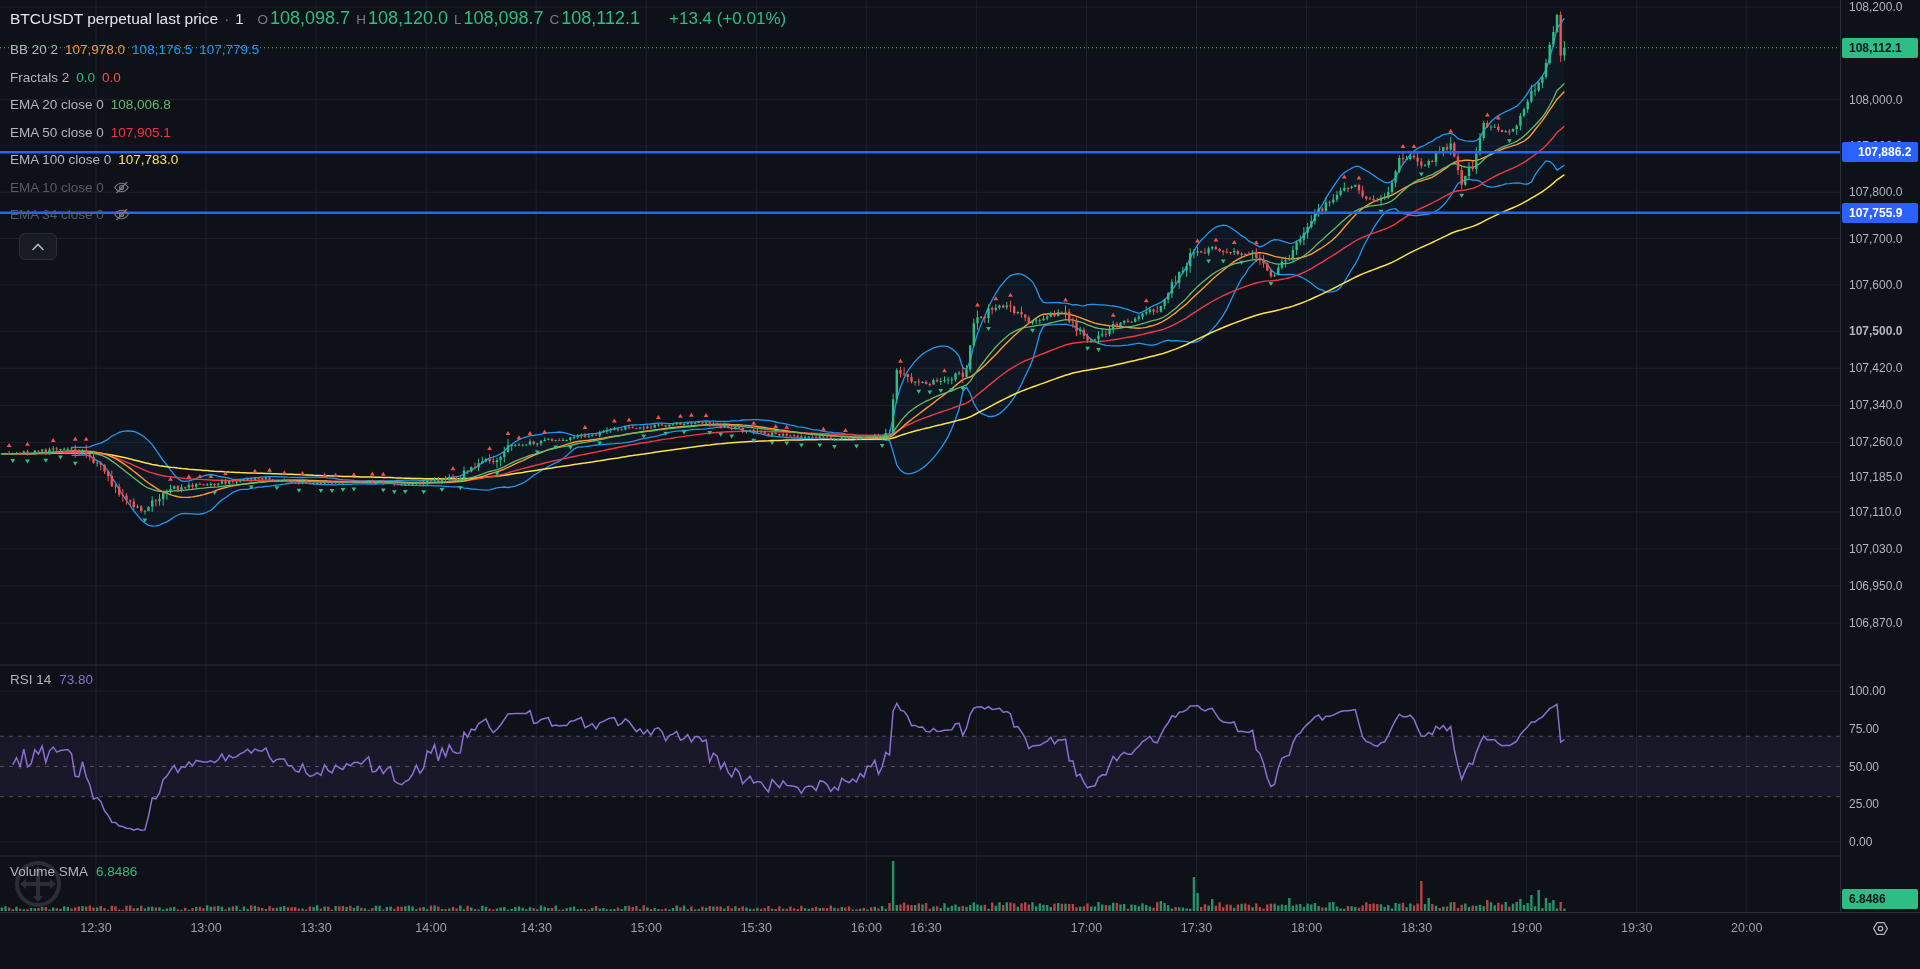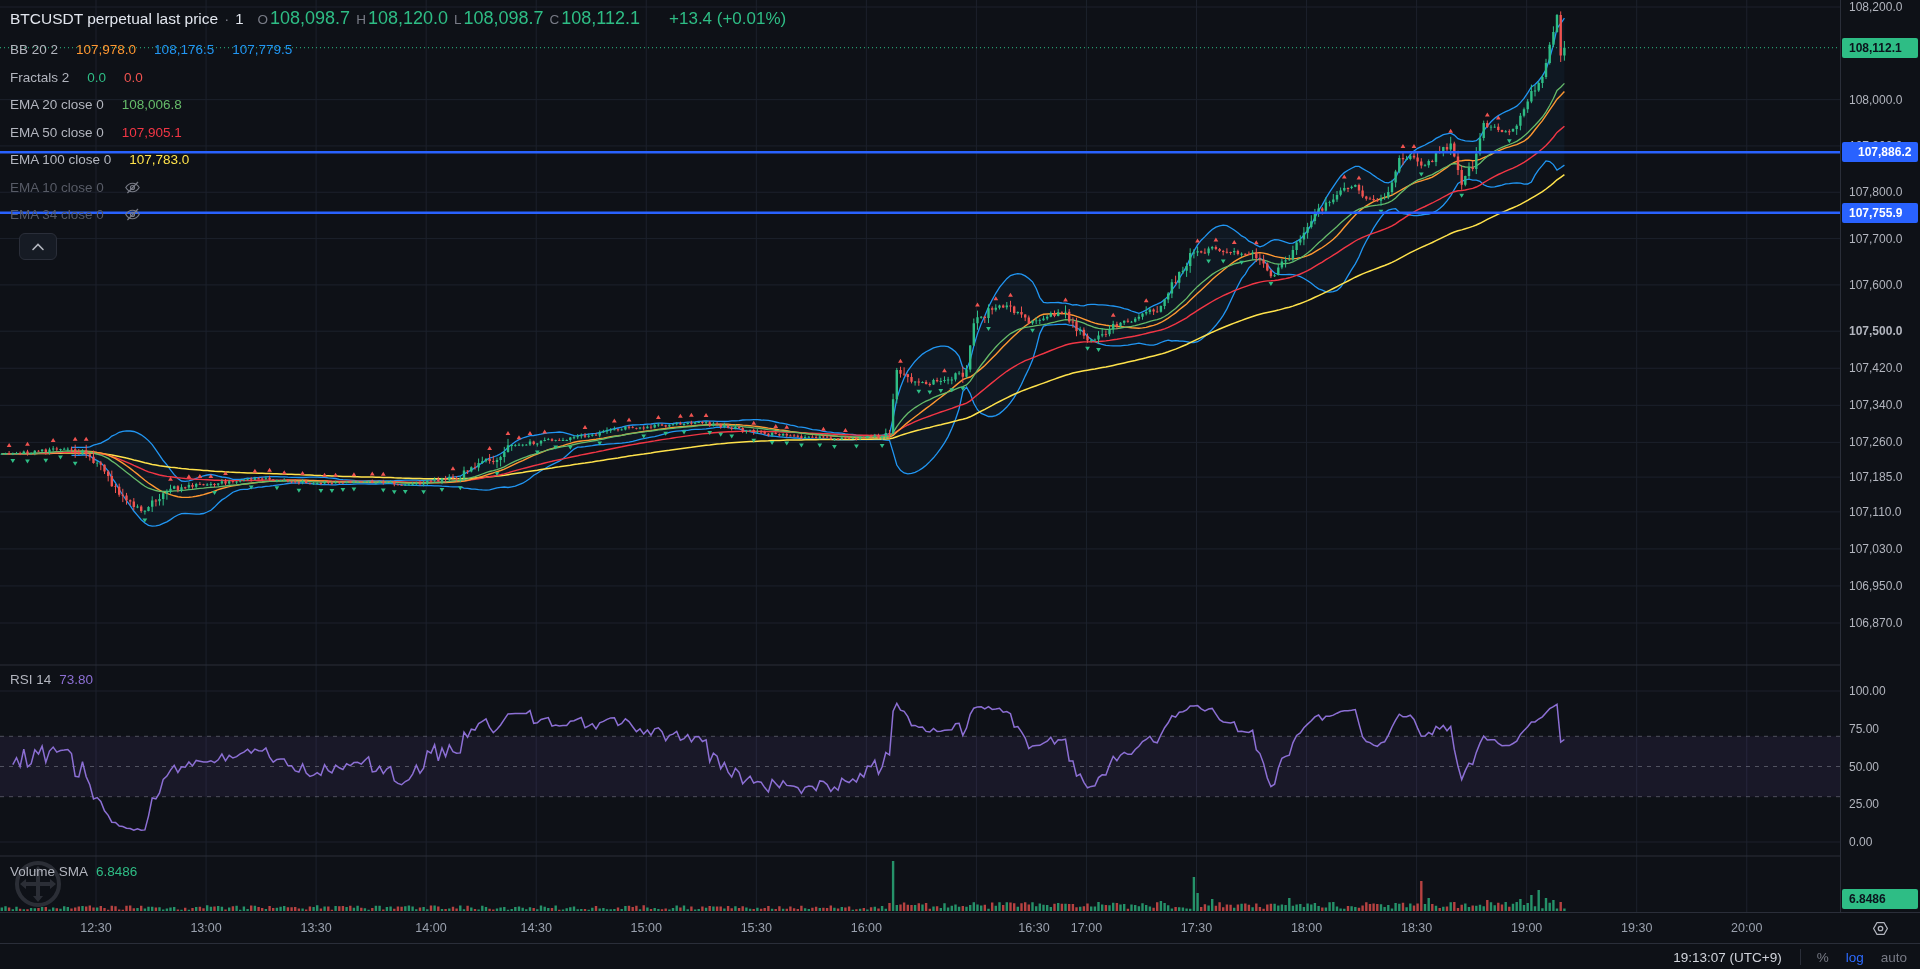--- a/index.html
+++ b/index.html
@@ -8,21 +8,21 @@
   .chart-svg{position:absolute;left:0;top:0;}
   
   .legend{position:absolute;left:10px;top:8px;z-index:30;}
   .trow{display:flex;align-items:baseline;gap:6px;height:28px;font-size:15px;color:var(--title);white-space:nowrap;}
   .trow .sym{font-size:15.5px;color:var(--title);}
   .trow .dot{color:var(--muted);}
   .trow .intv{color:var(--title);margin-right:8px;}
   .trow .ok{color:var(--muted);font-size:13.5px;}
   .trow .ov{color:var(--up);font-size:18px;margin-left:-4px;}
   .trow .chg{color:var(--up);font-size:17px;margin-left:23px;}
-  .lrow{display:flex;align-items:center;gap:18px;height:27.5px;font-size:13.5px;white-space:nowrap;}
+  .lrow{display:flex;align-items:center;gap:7px;height:27.5px;font-size:13.5px;white-space:nowrap;}
   .lname{color:var(--axis_text);}
   .lrow.hidden-row .lname{color:var(--dim);}
   .lval{font-weight:400;}
   .c-basis{color:var(--basis);} .c-bb{color:var(--bb);} .c-up{color:var(--up);} .c-down{color:var(--down);}
   .c-ema20{color:var(--ema20);} .c-ema50{color:var(--ema50);} .c-ema100{color:var(--ema100);} .c-rsi{color:var(--rsi);}
   .eye{color:var(--muted);display:inline-flex;margin-left:2px;}
   
   .pane-label{position:absolute;left:10px;z-index:30;display:flex;gap:8px;font-size:13.5px;white-space:nowrap;}
   .pane-label .pl-name{color:var(--axis_text);}
   
@@ -243,31 +243,24 @@
         </svg>
     </span>
   <span class="ttick" style="left: 96px;">12:30</span>
       <span class="ttick" style="left: 206.05px;">13:00</span>
       <span class="ttick" style="left: 316.1px;">13:30</span>
       <span class="ttick" style="left: 431px;">14:00</span>
       <span class="ttick" style="left: 536.2px;">14:30</span>
       <span class="ttick" style="left: 646.25px;">15:00</span>
       <span class="ttick" style="left: 756.3px;">15:30</span>
       <span class="ttick" style="left: 866.35px;">16:00</span>
-      <span class="ttick" style="left: 1034px;">16:30</span>
+      <span class="ttick" style="left: 926px;">16:30</span>
       <span class="ttick" style="left: 1086.45px;">17:00</span>
       <span class="ttick" style="left: 1196.5px;">17:30</span>
       <span class="ttick" style="left: 1306.55px;">18:00</span>
       <span class="ttick" style="left: 1416.6px;">18:30</span>
       <span class="ttick" style="left: 1526.65px;">19:00</span>
       <span class="ttick" style="left: 1636.7px;">19:30</span>
       <span class="ttick" style="left: 1746.75px;">20:00</span>
     </div>
 
-  <div class="bottom-bar">
-    <span class="bb-clock">19:13:07 (UTC+9)</span>
-    <span class="bb-sep"></span>
-    <span class="bb-item">%</span>
-    <span class="bb-item active">log</span>
-    <span class="bb-item">auto</span>
-  </div>
 
 </div>
 
 </body></html>

